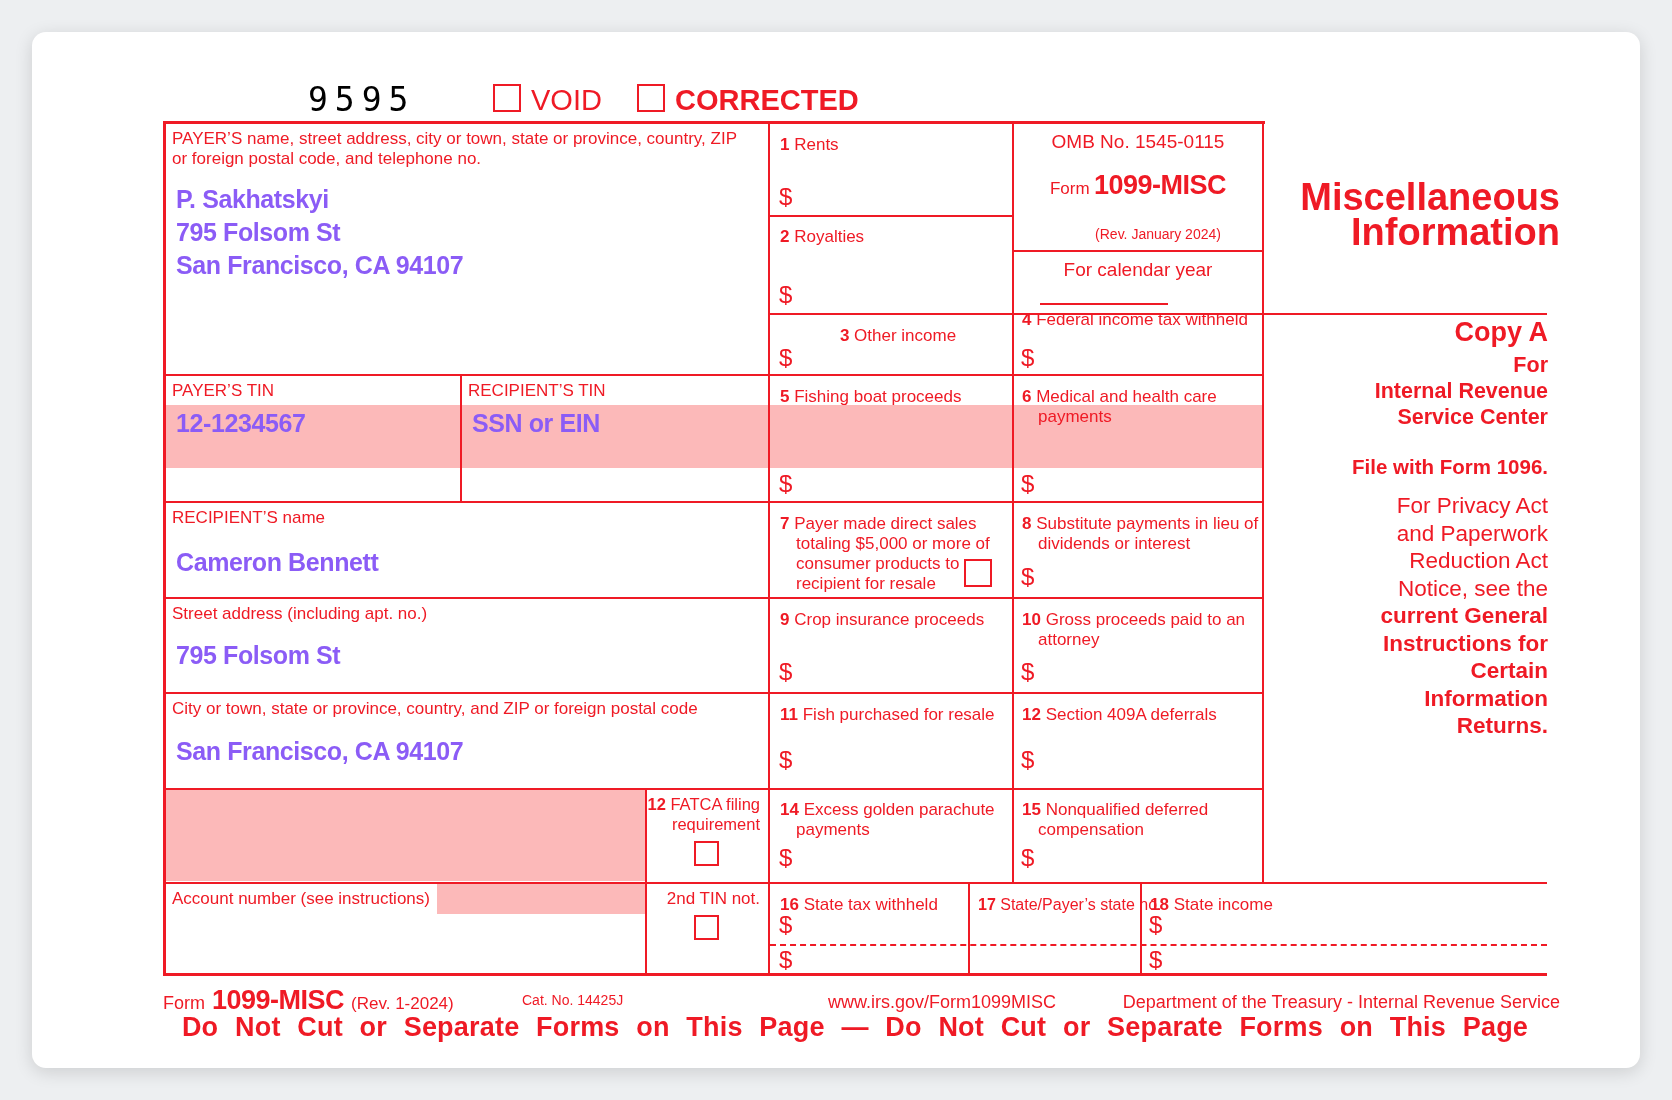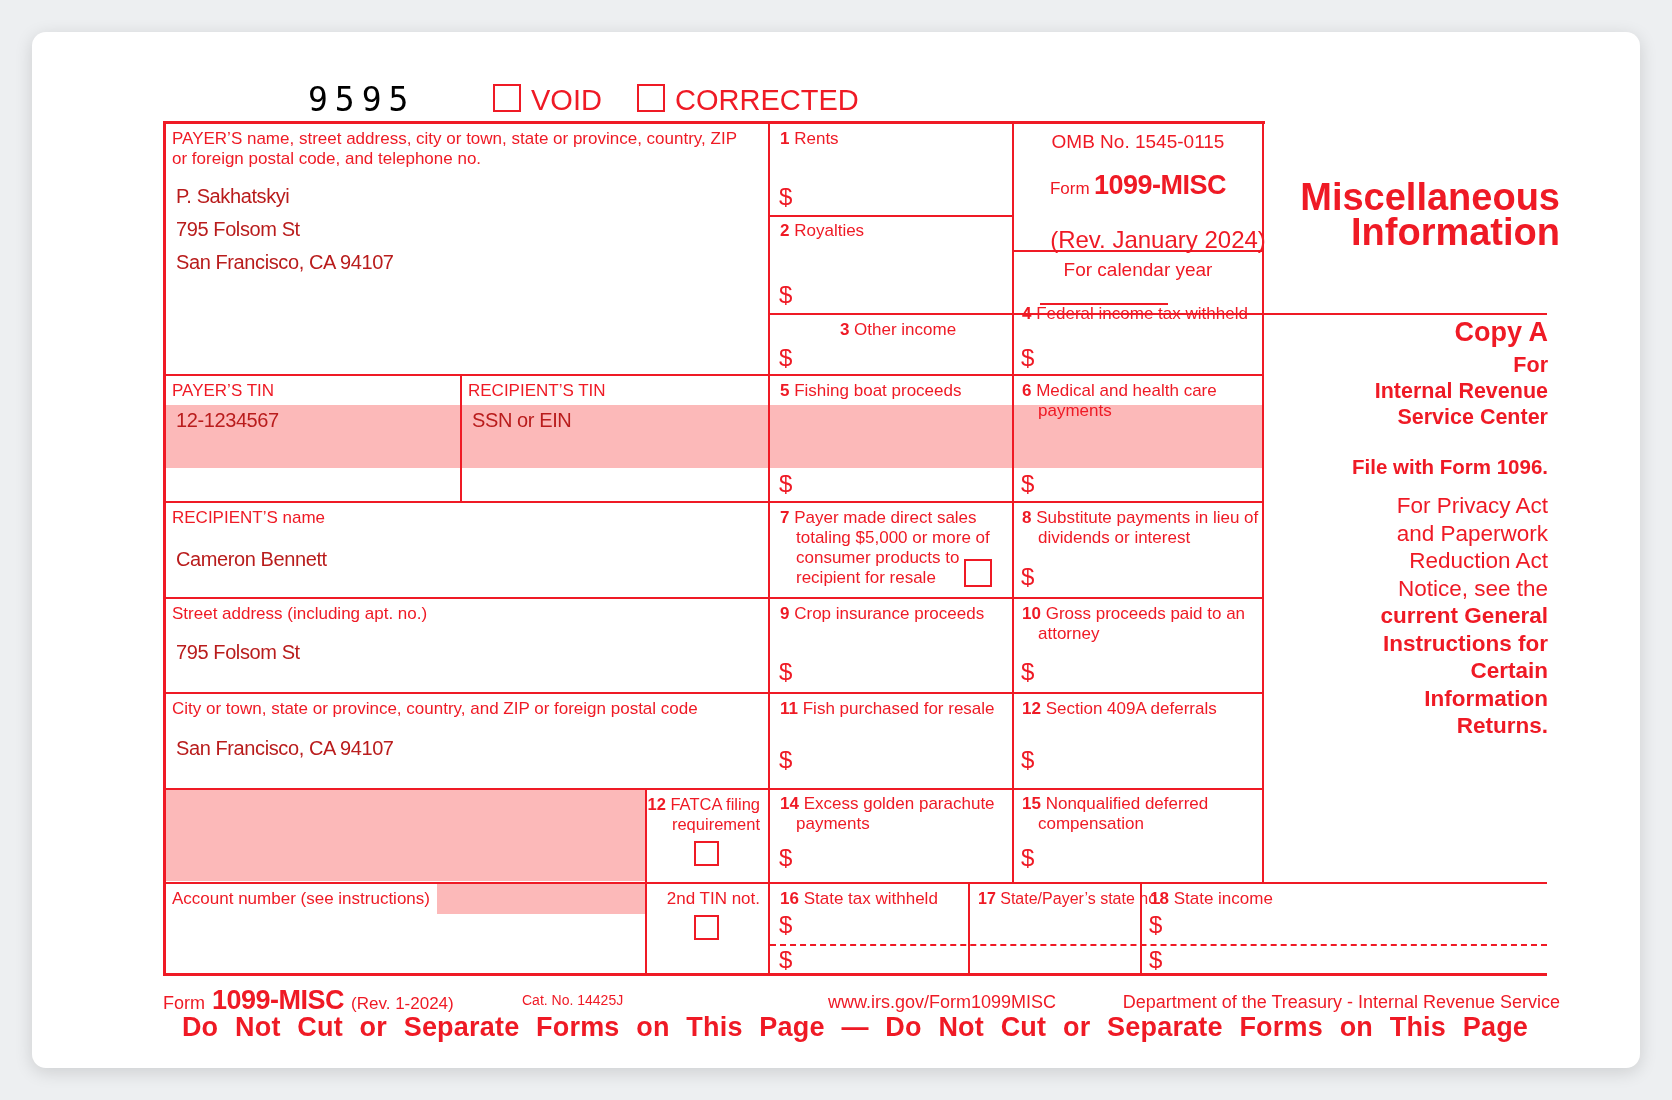--- a/index.html
+++ b/index.html
@@ -4,40 +4,40 @@
 <style>
   html,body{margin:0;padding:0;background:#edeff1;font-family:"Liberation Sans",sans-serif;}
   #page{position:relative;width:1672px;height:1100px;background:#edeff1;overflow:hidden;}
   #card{position:absolute;left:32px;top:32px;width:1608px;height:1036px;background:#ffffff;
         border-radius:14px;box-shadow:0 4px 18px rgba(0,0,0,.14);}
   .abs{position:absolute;}
   .pink{position:absolute;background:#fcb9b9;z-index:1;}
   .hl,.vl{position:absolute;background:#ef1a25;z-index:5;}
   .dash{position:absolute;border-top:2px dashed #ef1a25;z-index:5;background:none;}
   .lbl{position:absolute;color:#ef1a25;font-size:17px;line-height:20px;z-index:8;}
-  .hang{padding-left:16px;text-indent:-16px;}
+  .hang{padding-left:16px;text-indent:-16px;margin-top:6px;}
   .lbl b{font-weight:bold;}
-  .val{position:absolute;color:#b91c1c;font-weight:normal;font-size:20px;letter-spacing:-.4px;z-index:8;white-space:nowrap;}
+  .val{position:absolute;color:#8b5cf6;font-weight:bold;font-size:25px;letter-spacing:-.4px;z-index:8;white-space:nowrap;}
   .dollar{position:absolute;color:#ef1a25;font-size:24px;font-weight:400;z-index:8;}
   .cb{position:absolute;width:26px;height:26px;border:2.5px solid #ef1a25;background:#fff;z-index:8;box-sizing:border-box;}
   .red{color:#ef1a25;}
   .rt{text-align:right;}
   .ctr{text-align:center;}
 </style>
 </head>
 <body>
 
 <div id="page">
   <div id="card"></div>
 
   <div class="abs" style="left:308px;top:80px;font-family:'DejaVu Sans Mono',monospace;font-size:33px;letter-spacing:7px;color:#000;z-index:8;">9595</div>
   <div class="cb" style="left:493px;top:84px;width:28px;height:28px;"></div>
   <div class="abs red" style="left:531px;top:84px;font-size:29px;z-index:8;">VOID</div>
   <div class="cb" style="left:637px;top:84px;width:28px;height:28px;"></div>
-  <div class="abs red" style="left:675px;top:84px;font-size:29px;z-index:8;">CORRECTED</div>
+  <div class="abs red" style="left:675px;top:84px;font-size:29px;z-index:8;font-weight:bold;">CORRECTED</div>
 
   <div class="pink" style="left:165px;top:405px;width:1097px;height:63px;"></div>
   <div class="pink" style="left:165px;top:790px;width:480px;height:91px;"></div>
   <div class="pink" style="left:437px;top:884px;width:208px;height:30px;"></div>
 
   <div class="hl" style="left:163px;top:121px;width:1102px;height:3px;"></div>
   <div class="hl" style="left:768px;top:215px;width:246px;height:2px;"></div>
   <div class="hl" style="left:1012px;top:250px;width:252px;height:2px;"></div>
   <div class="hl" style="left:768px;top:313px;width:779px;height:2px;"></div>
   <div class="hl" style="left:163px;top:374px;width:1101px;height:2px;"></div>
@@ -169,21 +169,21 @@
     <b>18</b> <span>State income</span>
   </div>
   <div class="dollar" style="left:1149px;top:911px;">$</div>
   <div class="dollar" style="left:1149px;top:946px;">$</div>
 
   <div class="abs red ctr" style="left:1014px;top:131px;width:248px;font-size:19px;z-index:8;">OMB No. 1545-0115</div>
   <div class="abs red ctr" style="left:1014px;top:170px;width:248px;z-index:8;">
     <span style="font-size:17px;">Form</span>
     <span style="font-size:27px;font-weight:bold;letter-spacing:-.5px;">1099-MISC</span>
   </div>
-  <div class="abs red ctr" style="left:1014px;top:226px;width:288px;font-size:24px;z-index:8;">(Rev. January 2024)</div>
+  <div class="abs red ctr" style="left:1014px;top:226px;width:288px;font-size:14px;z-index:8;">(Rev. January 2024)</div>
   <div class="abs red ctr" style="left:1014px;top:259px;width:248px;font-size:19px;z-index:8;">For calendar year</div>
 
   <div class="abs red rt" style="left:1270px;top:180px;width:290px;font-size:38px;font-weight:bold;line-height:35px;z-index:8;">
     <div>Miscellaneous</div>
     <div>Information</div>
   </div>
 
   <div class="abs red rt" style="left:1270px;top:317px;width:278px;font-size:27px;font-weight:bold;z-index:8;">Copy A</div>
   <div class="abs red rt" style="left:1270px;top:352px;width:278px;font-size:21.5px;font-weight:bold;line-height:26px;z-index:8;">
     <div>For</div>

